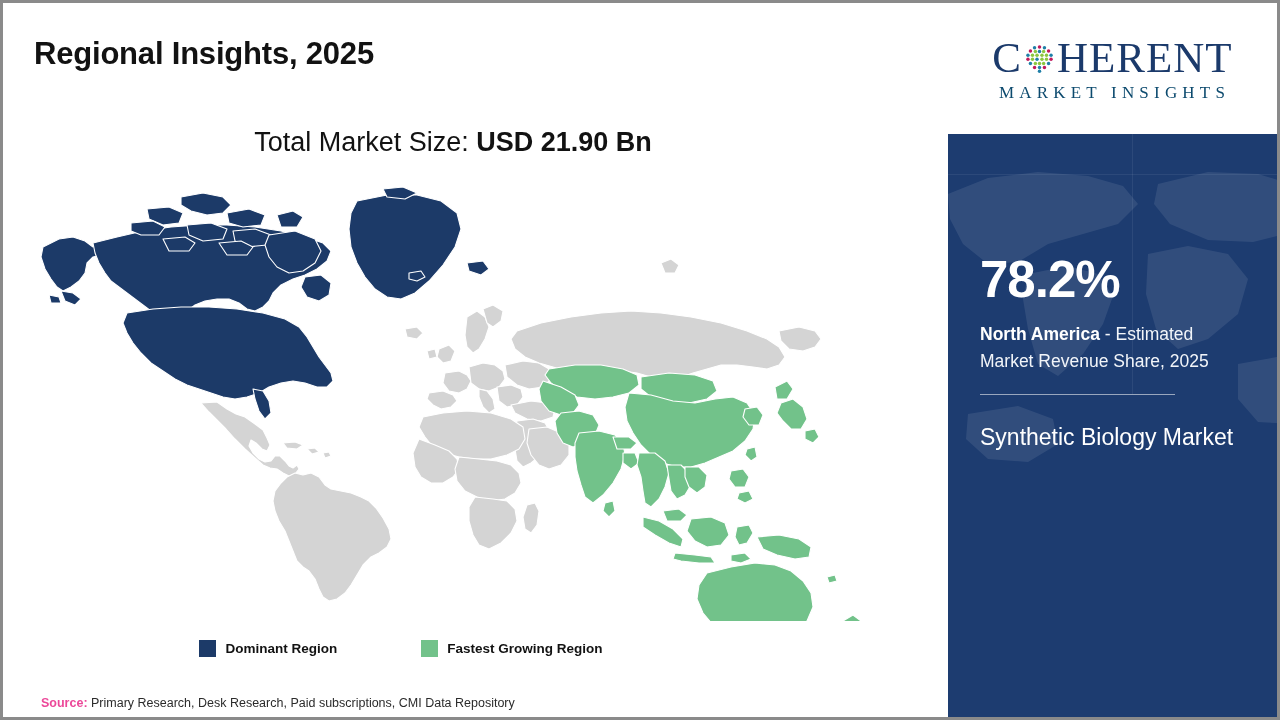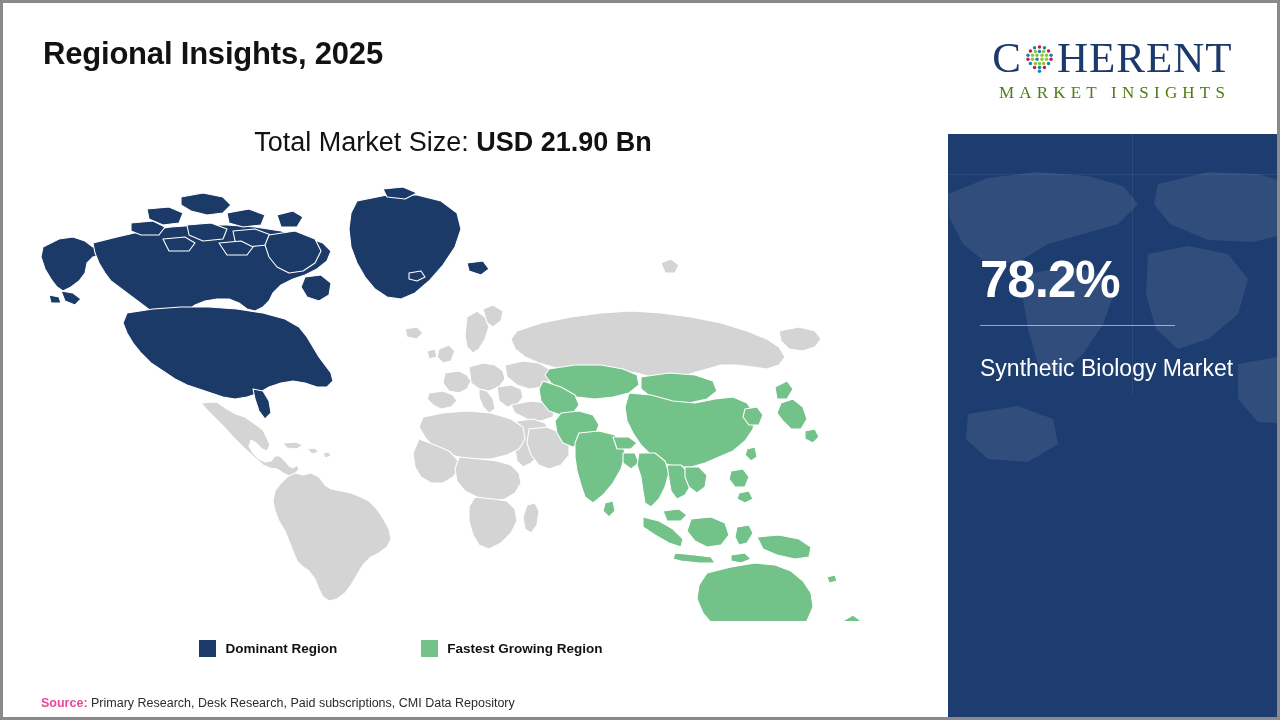--- a/index.html
+++ b/index.html
@@ -24,21 +24,21 @@
   
   .left-pane {
     position: absolute;
     left: 0; top: 0;
     width: 945px;
     height: 714px;
     background: #ffffff;
   }
   .page-title {
     position: absolute;
-    left: 40px;
+    left: 31px;
     top: 33px;
     font-size: 31px;
     font-weight: bold;
     color: #121212;
     letter-spacing: -0.2px;
     white-space: nowrap;
   }
   .market-size {
     position: absolute;
     left: 0;
@@ -146,21 +146,21 @@
   .logo-globe {
     width: 33px;
     height: 33px;
     margin: 0 1px;
     position: relative;
     top: 1px;
   }
   .logo-sub {
     font-family: "Liberation Serif", serif;
     font-size: 17px;
-    color: #4d7c0f;
+    color: #0c4a6e;
     letter-spacing: 5.2px;
     margin-top: 2px;
     padding-left: 4px;
   }
 
   .stat-panel {
     position: absolute;
     left: 0;
     top: 131px;
     width: 329px;
@@ -459,18 +459,21 @@
           <path d="M120 160 L160 152 L190 160 L205 182 L195 210 L175 240 L150 262 L130 250 L120 215 L115 185 Z"></path>
           <path d="M250 70 L300 58 L350 60 L390 72 L405 95 L385 118 L345 128 L300 126 L262 110 L246 90 Z"></path>
           <path d="M240 140 L280 132 L320 140 L340 165 L330 200 L300 225 L270 235 L248 215 L238 180 Z"></path>
           <path d="M330 250 L375 242 L405 258 L410 290 L385 310 L350 308 L330 285 Z"></path>
           <path d="M60 300 L110 292 L145 305 L150 330 L120 348 L80 345 L58 325 Z"></path>
         </g>
       </svg>
 
       <div class="stat-content">
         <div class="stat-pct">78.2%</div>
+        <div class="stat-desc">
+          <b>North America</b><span> - Estimated Market Revenue Share, 2025</span>
+        </div>
         <div class="stat-rule"></div>
         <div class="stat-market">Synthetic Biology Market</div>
       </div>
     </div>
   </div>
 </div>
 
 </body></html>

